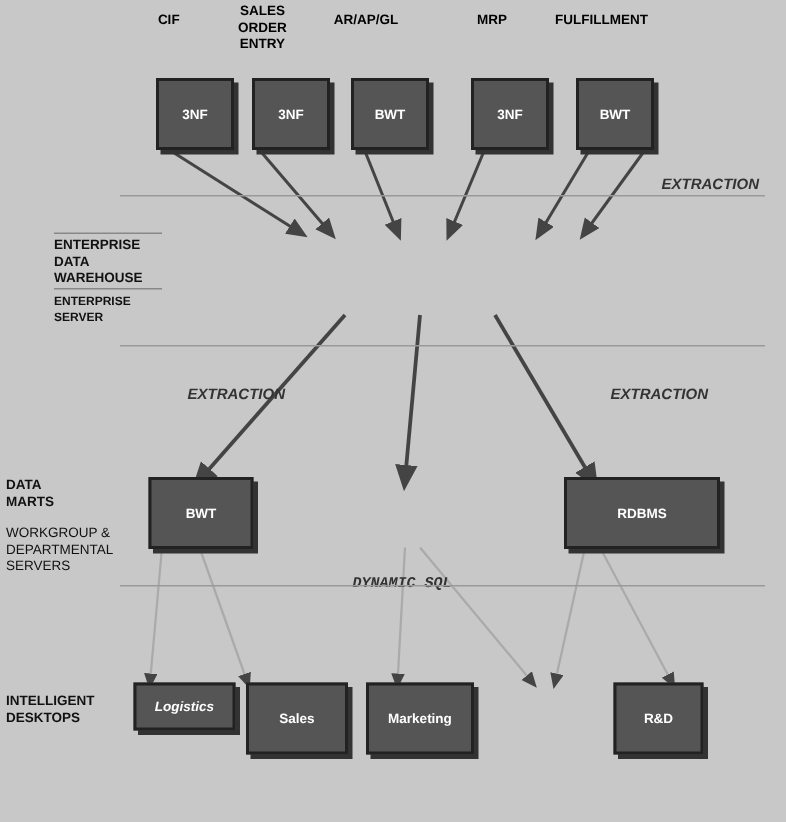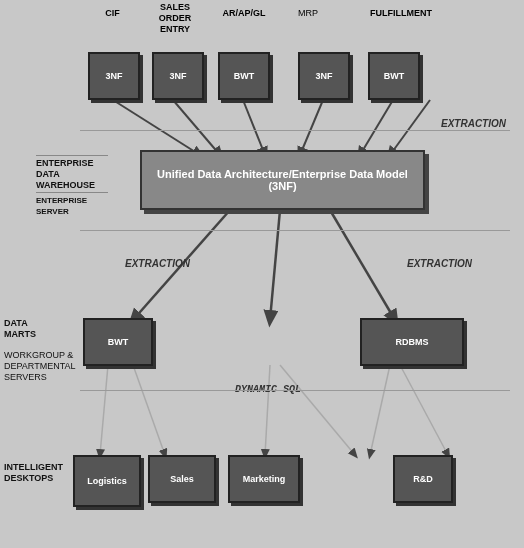--- a/index.html
+++ b/index.html
@@ -37,20 +37,21 @@
       background: #555;
       color: #fff;
       font-size: 9px;
       font-weight: bold;
       text-align: center;
       display: flex;
       align-items: center;
       justify-content: center;
       border: 2px solid #222;
       box-shadow: 3px 3px 0px #333;
+      margin-left: 16px;
     }
 
     
     .edw-box {
       position: absolute;
       background: #888;
       color: #fff;
       font-size: 11px;
       font-weight: bold;
       text-align: center;
@@ -130,21 +131,21 @@
     <line x1="390" y1="365" x2="370" y2="455" stroke="#aaa" stroke-width="1.5" marker-end="url(#arrow)"></line>
   </svg>
 
   <div class="section-label" style="top: 155px; border-top: 1px solid #888; padding-top:2px;margin-left:32px;">ENTERPRISE<br>DATA<br>WAREHOUSE<br><hr style="border:none;border-top:1px solid #888;margin:2px 0"><span style="font-size:8px">ENTERPRISE<br>SERVER</span></div>
   <div class="section-label" style="top: 318px;">DATA<br>MARTS<br><br><span style="font-weight:normal">WORKGROUP &amp;<br>DEPARTMENTAL<br>SERVERS</span></div>
   <div class="section-label" style="top: 462px;">INTELLIGENT<br>DESKTOPS</div>
 
   <div style="position:absolute; top:8px; left:90px; font-size:9px; font-weight:bold; text-align:center; width:45px; line-height:1.2;">CIF</div>
   <div style="position:absolute; top:2px; left:150px; font-size:9px; font-weight:bold; text-align:center; width:50px; line-height:1.2;">SALES<br>ORDER<br>ENTRY</div>
   <div style="position:absolute; top:8px; left:220px; font-size:9px; font-weight:bold; text-align:center; width:48px; line-height:1.2;">AR/AP/GL</div>
-  <div style="position:absolute; top:8px; left:298px; font-size:9px; font-weight:normal; text-align:left; width:40px; line-height:1.2;">MRP</div>
+  <div style="position:absolute; top:8px; left:298px; font-size:9px; font-weight:bold; text-align:right; width:40px; line-height:1.2;">MRP</div>
   <div style="position:absolute; top:8px; left:370px; font-size:9px; font-weight:bold; text-align:center; width:58px; line-height:1.2;">FULFILLMENT</div>
 
   <div class="db-box" style="left:88px; top:52px; width:52px; height:48px;">
     <span>3NF</span>
   </div>
 
   <div class="db-box" style="left:152px; top:52px; width:52px; height:48px;">
     <span>3NF</span>
   </div>
 
@@ -157,43 +158,40 @@
   </div>
 
   <div class="db-box" style="left:368px; top:52px; width:52px; height:48px;">
     <span>BWT</span>
   </div>
 
   <div class="arrow-label" style="right:18px; top:118px;">EXTRACTION</div>
 
   <div class="divider-line" style="left:80px; top:130px; width:430px;"></div>
 
-  <div class="edw-box" style="left:140px; top:150px; width:285px; height:60px;">
-    <span>Unified Data Architecture/Enterprise Data Model (3NF)</span>
-  </div>
 
   <div class="divider-line" style="left:80px; top:230px; width:430px;"></div>
 
   <div class="arrow-label" style="left:125px; top:258px;">EXTRACTION</div>
   <div class="arrow-label" style="right:52px; top:258px;">EXTRACTION</div>
 
   <div class="db-box" style="left:83px; top:318px; width:70px; height:48px;">
     <span>BWT</span>
   </div>
 
 
   <div class="db-box" style="left:360px; top:318px; width:104px; height:48px;">
     <span>RDBMS</span>
   </div>
 
   <div class="arrow-label" style="left:235px; top:384px;font-family:Liberation Mono, monospace;">DYNAMIC SQL</div>
 
   <div class="divider-line" style="left:80px; top:390px; width:430px;"></div>
 
-  <div class="db-box" style="left:73px; top:455px; width:68px; height:52px; font-size:9px;">
+  <div class="db-box" style="left:73px; top:455px; width:68px; height:32px; font-size:9px;font-style:italic;">
     <span>Logistics</span>
   </div>
 
   <div class="db-box" style="left:148px; top:455px; width:68px; height:48px; font-size:9px;">
     <span>Sales</span>
   </div>
 
   <div class="db-box" style="left:228px; top:455px; width:72px; height:48px; font-size:9px;">
     <span>Marketing</span>
   </div>

